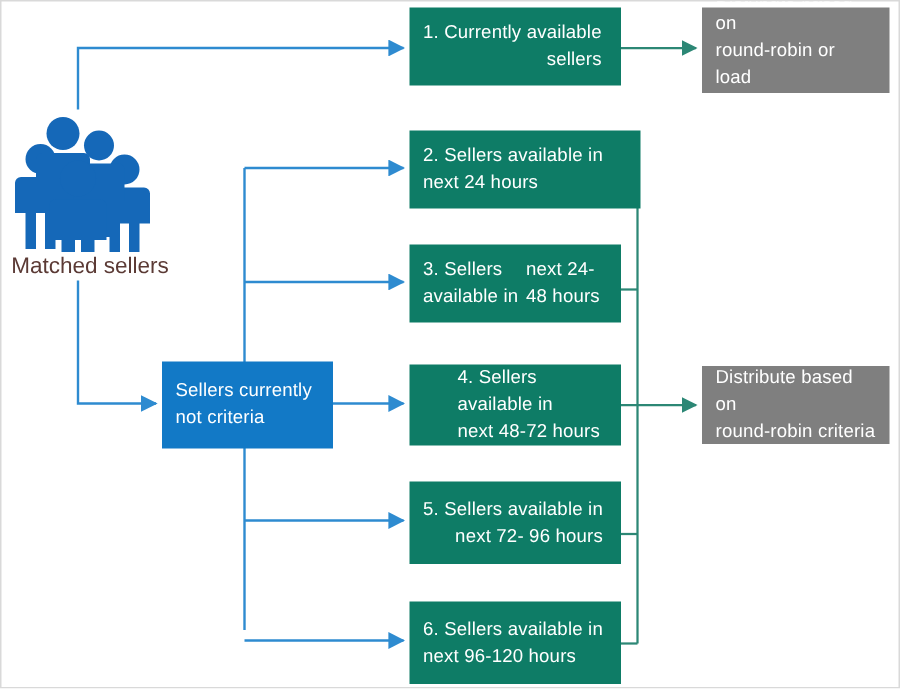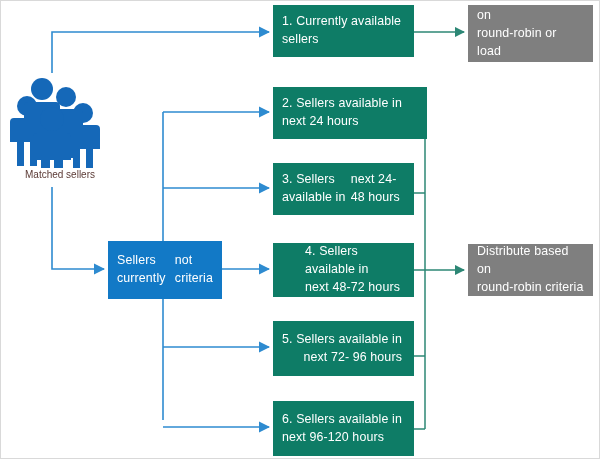--- a/index.html
+++ b/index.html
@@ -47,21 +47,21 @@
     width: 92px;
     height: 95px;
   }
   #matched-label {
     position: absolute;
     left: 4px;
     top: 168px;
     width: 110px;
     text-align: center;
     color: #5B3A35;
-    font-size: 10px;
+    font-size: 15px;
     font-family: "Liberation Sans", sans-serif;
   }
 </style>
 </head>
 <body>
 
 <div id="canvas">
 
   <svg class="wires" viewBox="0 0 600 459" xmlns="http://www.w3.org/2000/svg">
     <defs>
@@ -125,28 +125,28 @@
       <path d="M 28 60 h 30 a 4 4 0 0 1 4 4 v 23 h -8 v 8 h -9 v -8 h -4 v 8 h -9 v -8 h -8 v -23 a 4 4 0 0 1 4 -4 z"></path>
     </g>
     <g fill="#FFFFFF" opacity="0.95">
       <path d="M 33 27 a 12 12 0 0 0 -12 2 l -2 2 v 2 a 4 4 0 0 1 4 -4 h 24 a 4 4 0 0 1 4 4 v -2 l -2 -2 a 12 12 0 0 0 -16 -2 z" opacity="0"></path>
     </g>
   </svg>
 
   <div id="matched-label">Matched sellers</div>
 
   <div class="node blue" style="left:107px; top:240px; width:114px; height:58px;">
-    <div style="display:flex;flex-direction:row;">
+    <div style="display:flex;flex-direction:column;">
       <span>Sellers currently</span>
       <span>not criteria</span>
     </div>
   </div>
 
   <div class="node green" style="left:272px; top:4px; width:141px; height:52px;">
-    <div style="display:flex;flex-direction:column;">
+    <div style="display:flex;flex-direction:column;text-align:right;">
       <span>1. Currently available</span>
       <span>sellers</span>
     </div>
   </div>
 
   <div class="node green" style="left:272px; top:86px; width:154px; height:52px;">
     <div style="display:flex;flex-direction:column;">
       <span>2. Sellers available in</span>
       <span>next 24 hours</span>
     </div>

